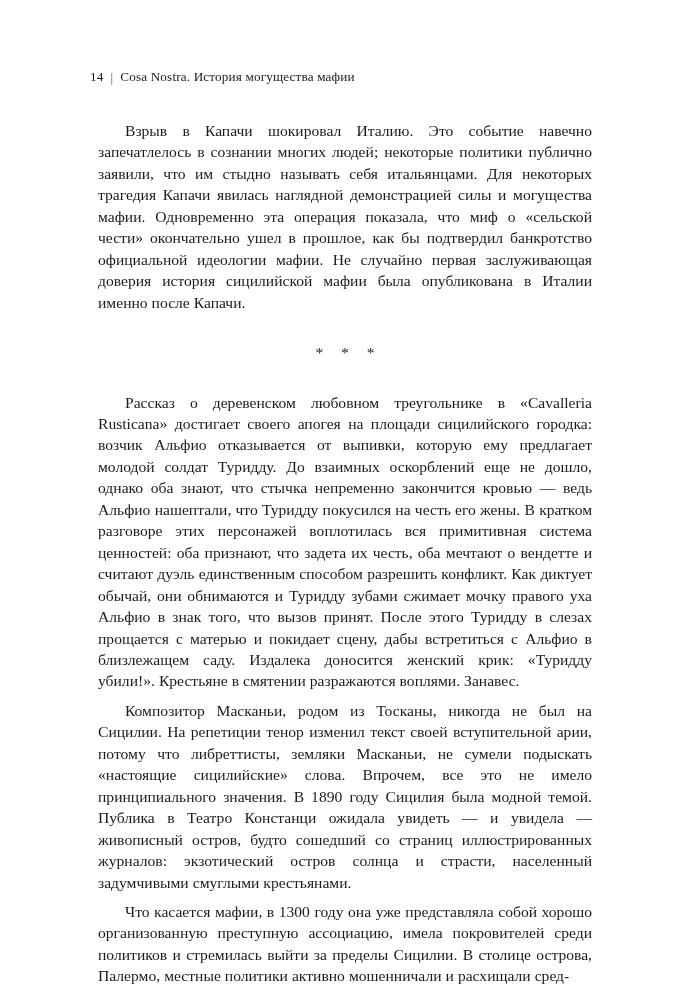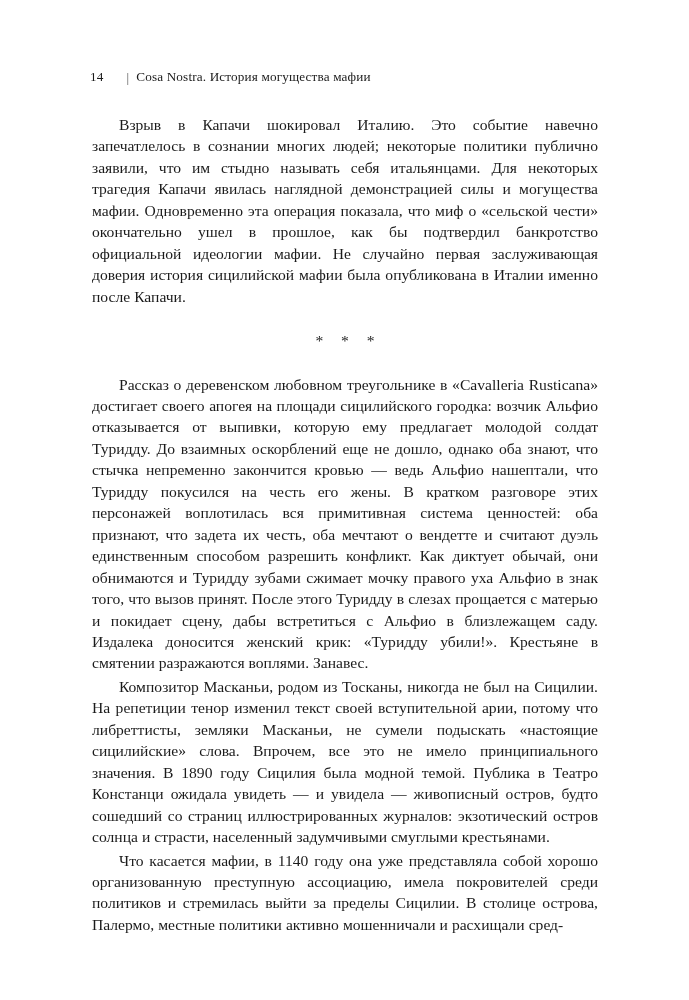--- a/index.html
+++ b/index.html
@@ -26,40 +26,40 @@
     position: absolute;
     left: 90px;
     top: 69px;
     width: 510px;
     font-size: 13.2px;
     letter-spacing: 0.15px;
     color: #1b1b1b;
     white-space: nowrap;
   }
   .running-head .folio {
-    margin-right: 22px;
+    margin-right: 6px;
   }
   .running-head .rule {
     display: inline-block;
     color: #555;
     margin: 0 7px 0 1px;
     font-size: 13px;
     transform: translateY(0.5px);
   }
   .running-head .head-title {
     font-size: 13.2px;
   }
   .body-col {
     position: absolute;
     left: 90px;
     top: 112px;
     width: 510px;
   }
   p.para {
-    margin: 2px;
+    margin: 8px;
     text-align: justify;
     text-align-last: left;
     text-indent: 27px;
     font-size: 15.6px;
     line-height: 21.45px;
     hyphens: manual;
     word-spacing: 0.1px;
     -webkit-font-smoothing: antialiased;
   }
   p.para.nolast {
@@ -88,17 +88,17 @@
   <div class="body-col">
 
     <p class="para">Взрыв в Капачи шокировал Италию. Это событие навечно запечатлелось в сознании многих людей; некоторые политики публично заявили, что им стыдно называть себя итальянцами. Для некоторых трагедия Капачи явилась наглядной демонстрацией силы и могущества мафии. Одновременно эта операция показала, что миф о «сельской чести» окончательно ушел в прошлое, как бы подтвердил банкротство официальной идеологии мафии. Не случайно первая заслуживающая доверия история сицилийской мафии была опубликована в Италии именно после Капачи.</p>
 
     <p class="sep">* * *</p>
 
     <p class="para">Рассказ о деревенском любовном треугольнике в «Cavalleria Rusticana» достигает своего апогея на площади сицилийского городка: возчик Альфио отказывается от выпивки, которую ему предлагает молодой солдат Туридду. До взаимных оскорблений еще не дошло, однако оба знают, что стычка непременно закончится кровью — ведь Альфио нашептали, что Туридду покусился на честь его жены. В кратком разговоре этих персонажей воплотилась вся примитивная система ценностей: оба признают, что задета их честь, оба мечтают о вендетте и считают дуэль единственным способом разрешить конфликт. Как диктует обычай, они обнимаются и Туридду зубами сжимает мочку правого уха Альфио в знак того, что вызов принят. После этого Туридду в слезах прощается с матерью и покидает сцену, дабы встретиться с Альфио в близлежащем саду. Издалека доносится женский крик: «Туридду убили!». Крестьяне в смятении разражаются воплями. Занавес.</p>
 
     <p class="para">Композитор Масканьи, родом из Тосканы, никогда не был на Сицилии. На репетиции тенор изменил текст своей вступительной арии, потому что либреттисты, земляки Масканьи, не сумели подыскать «настоящие сицилийские» слова. Впрочем, все это не имело принципиального значения. В 1890 году Сицилия была модной темой. Публика в Театро Констанци ожидала увидеть — и увидела — живописный остров, будто сошедший со страниц иллюстрированных журналов: экзотический остров солнца и страсти, населенный задумчивыми смуглыми крестьянами.</p>
 
-    <p class="para nolast">Что касается мафии, в 1140 году она уже представляла собой хорошо организованную преступную ассоциацию, имела покровителей среди политиков и стремилась выйти за пределы Сицилии. В столице острова, Палермо, местные политики активно мошенничали и расхищали сред-</p>
+    <p class="para nolast">Что касается мафии, в 1300 году она уже представляла собой хорошо организованную преступную ассоциацию, имела покровителей среди политиков и стремилась выйти за пределы Сицилии. В столице острова, Палермо, местные политики активно мошенничали и расхищали сред-</p>
 
   </div>
 
 </div>
 
 </body></html>

